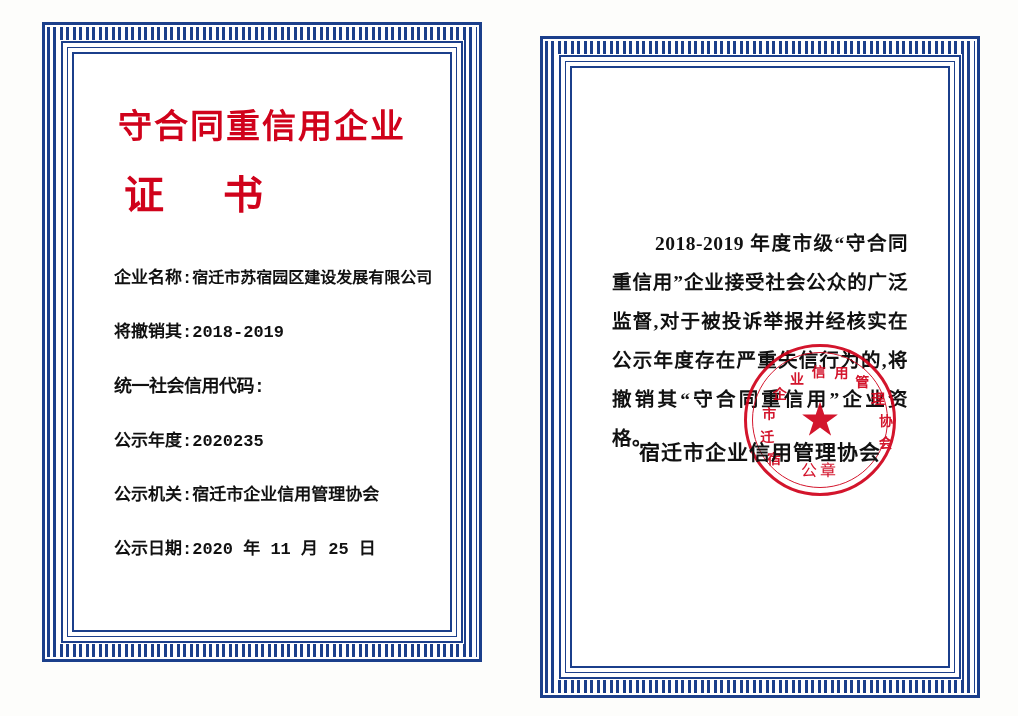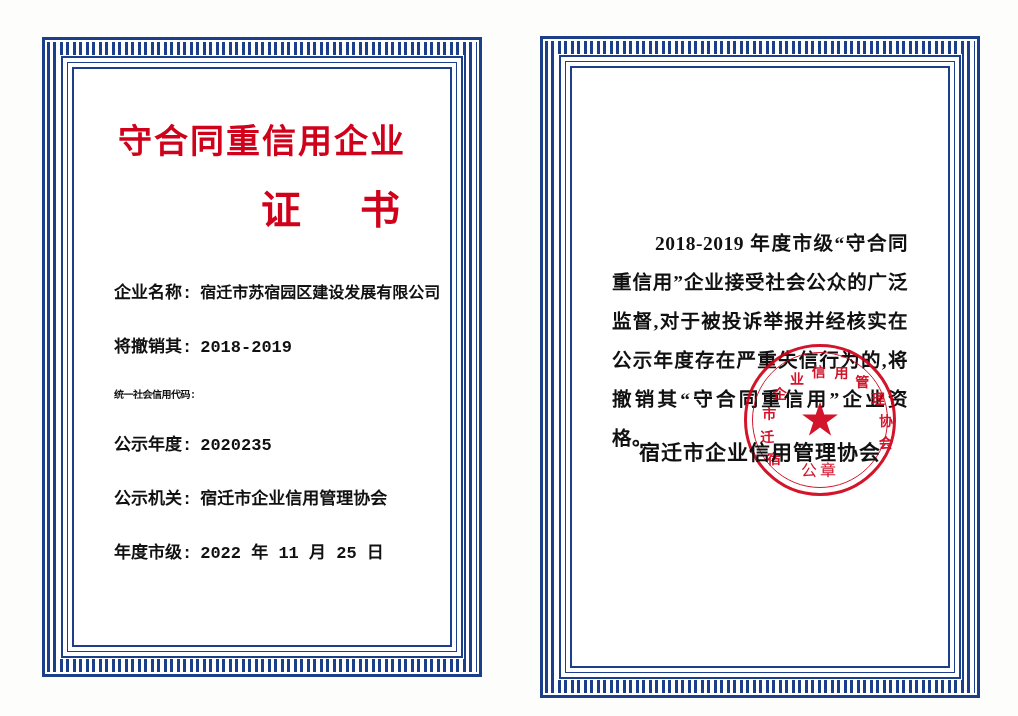--- a/index.html
+++ b/index.html
@@ -25,21 +25,21 @@
   }
 
   
   .panel {
     position: absolute;
     background: #ffffff;
     box-sizing: border-box;
   }
   .panel-left {
     left: 42px;
-    top: 37px;
+    top: 22px;
     width: 440px;
     height: 640px;
   }
   .panel-right {
     left: 540px;
     top: 36px;
     width: 440px;
     height: 662px;
   }
 
@@ -95,21 +95,21 @@
     text-align: center;
     color: #d0021b;
     font-family: "Liberation Sans", "DejaVu Sans", sans-serif;
     font-weight: bold;
     font-size: 34px;
     letter-spacing: 2px;
     margin-top: 48px;
     line-height: 1.1;
   }
   .cert-title-2 {
-    text-align: right;
+    text-align: left;
     color: #d0021b;
     font-family: "Liberation Sans", "DejaVu Sans", sans-serif;
     font-weight: bold;
     font-size: 40px;
     letter-spacing: 24px;
     margin-top: 18px;
     text-indent: 24px;
   }
 
   .fields {
@@ -123,25 +123,24 @@
     font-size: 17px;
     color: #111111;
     font-family: Liberation Mono, monospace;
     font-weight: bold;
   }
   .field-label {
     white-space: nowrap;
     letter-spacing: 0px;
   }
   .field-label.tight {
-    font-size: 10px;
+    font-size: 18px;
     letter-spacing: -0.5px;
   }
   .field-value {
-    margin-left: 8px;
     white-space: nowrap;
     font-weight: bold;
   }
   .field-value.sm {
     font-size: 16px;
   }
 
   
   .statement {
     margin-top: 150px;
@@ -261,22 +260,22 @@
           <span class="field-value">2020235</span>
         </div>
 
 
         <div class="field-row">
           <span class="field-label">公示机关:</span>
           <span class="field-value">宿迁市企业信用管理协会</span>
         </div>
 
         <div class="field-row">
-          <span class="field-label">年度市级:</span>
-          <span class="field-value">2022 年 11 月 25 日</span>
+          <span class="field-label">公示日期:</span>
+          <span class="field-value">2020 年 11 月 25 日</span>
         </div>
 
       </div>
     </div>
   </div>
 
   <div class="panel panel-right">
     <div class="border-outer"></div>
     <div class="border-greek"></div>
     <div class="border-mid"></div>

